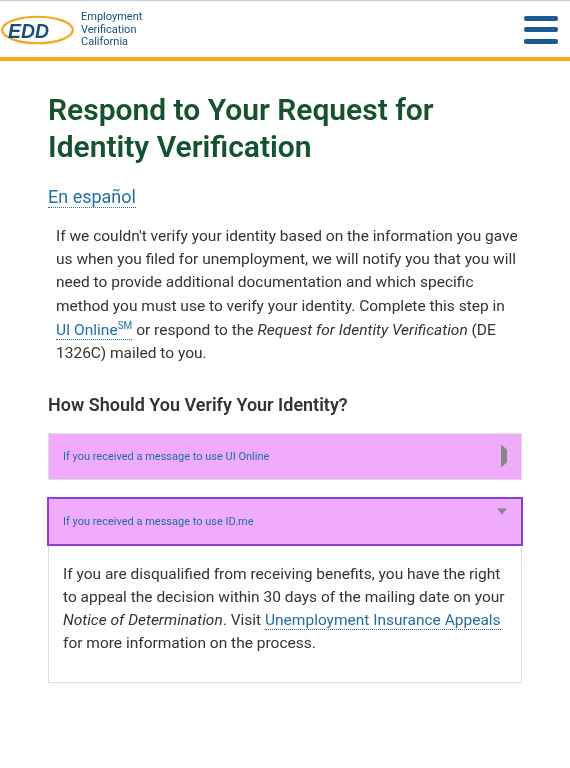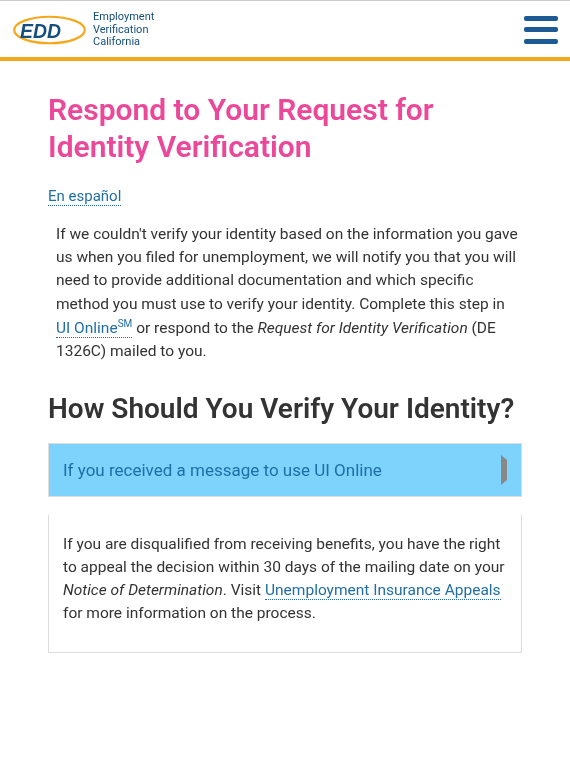--- a/index.html
+++ b/index.html
@@ -6,21 +6,21 @@
 body {
   font-family: -apple-system, BlinkMacSystemFont, "Segoe UI", Roboto, Helvetica, Arial, sans-serif;
   color: #333;
   width: 570px;
   background: #fff;
 }
 .header {
   display: flex;
   justify-content: space-between;
   align-items: center;
-  padding: 10px 12px 8px 12px;
+  padding: 10px 12px 8px 0;
   border-top: 1px solid #ccc;
 }
 .logo { display: flex; flex-direction: column; }
 .logo-top { display: flex; align-items: center; }
 .logo-mark {
   width: 75px; height: 36px;
   position: relative;
 }
 .logo-mark svg { width: 100%; height: 100%; }
 .logo-text-col {
@@ -46,57 +46,57 @@
   cursor: pointer;
 }
 .hamburger span {
   display: block; height: 5px; background: #1c5a93; border-radius: 2px;
 }
 .yellow-bar { height: 4px; background: #f6a81c; }
 .content { padding: 30px 48px 28px 48px; }
 h1 {
   font-size: 30px;
   font-weight: 600;
-  color: #ec4899;
+  color: #14532d;
   line-height: 1.25;
   margin-bottom: 20px;
 }
 .lang-link {
   color: #1f6ea5;
-  font-size: 15px;
+  font-size: 18px;
   text-decoration: none;
   border-bottom: 1px dotted #1f6ea5;
 }
 p.intro {
   font-size: 15.5px;
   line-height: 1.5;
   color: #333;
   margin-top: 18px;
   margin-left: 8px;
 }
 a.inline-link {
   color: #1f6ea5;
   text-decoration: none;
   border-bottom: 1px dotted #1f6ea5;
 }
 sup { font-size: 10px; }
 em, .italic { font-style: italic; }
 h2 {
-  font-size: 28px;
+  font-size: 18px;
   font-weight: 600;
   color: #333;
   margin-top: 28px;
   margin-bottom: 18px;
 }
 .accordion-item { margin-bottom: 18px; }
 .accordion-header {
-  background: #7dd3fc;
+  background: #f0abfc;
   border: 1px solid #ddd;
   padding: 16px 44px 16px 14px;
-  font-size: 17px;
+  font-size: 11px;
   color: #1f6ea5;
   cursor: pointer;
   position: relative;
 }
 .accordion-header.selected {
   outline: 2px solid #8a3fcf;
   outline-offset: -1px;
 }
 .accordion-indicator {
   position: absolute;
@@ -166,20 +166,24 @@
   <h2>How Should You Verify Your Identity?</h2>
 
   <div class="accordion-item">
     <div class="accordion-header">
       <span>If you received a message to use UI Online</span>
       <span class="accordion-indicator"><span class="tri-right"></span></span>
     </div>
   </div>
 
   <div class="accordion-item">
+    <div class="accordion-header selected">
+      <span>If you received a message to use ID.me</span>
+      <span class="accordion-indicator"><span class="tri-down"></span></span>
+    </div>
     <div class="accordion-body">
       <p>
         <span>If you are disqualified from receiving benefits, you have the right to appeal the decision within 30 days of the mailing date on your </span><span class="italic">Notice of Determination</span><span>. Visit </span><a href="#" class="inline-link">Unemployment Insurance Appeals</a><span> for more information on the process.</span>
       </p>
     </div>
   </div>
 
 </div>
 
 </body></html>

